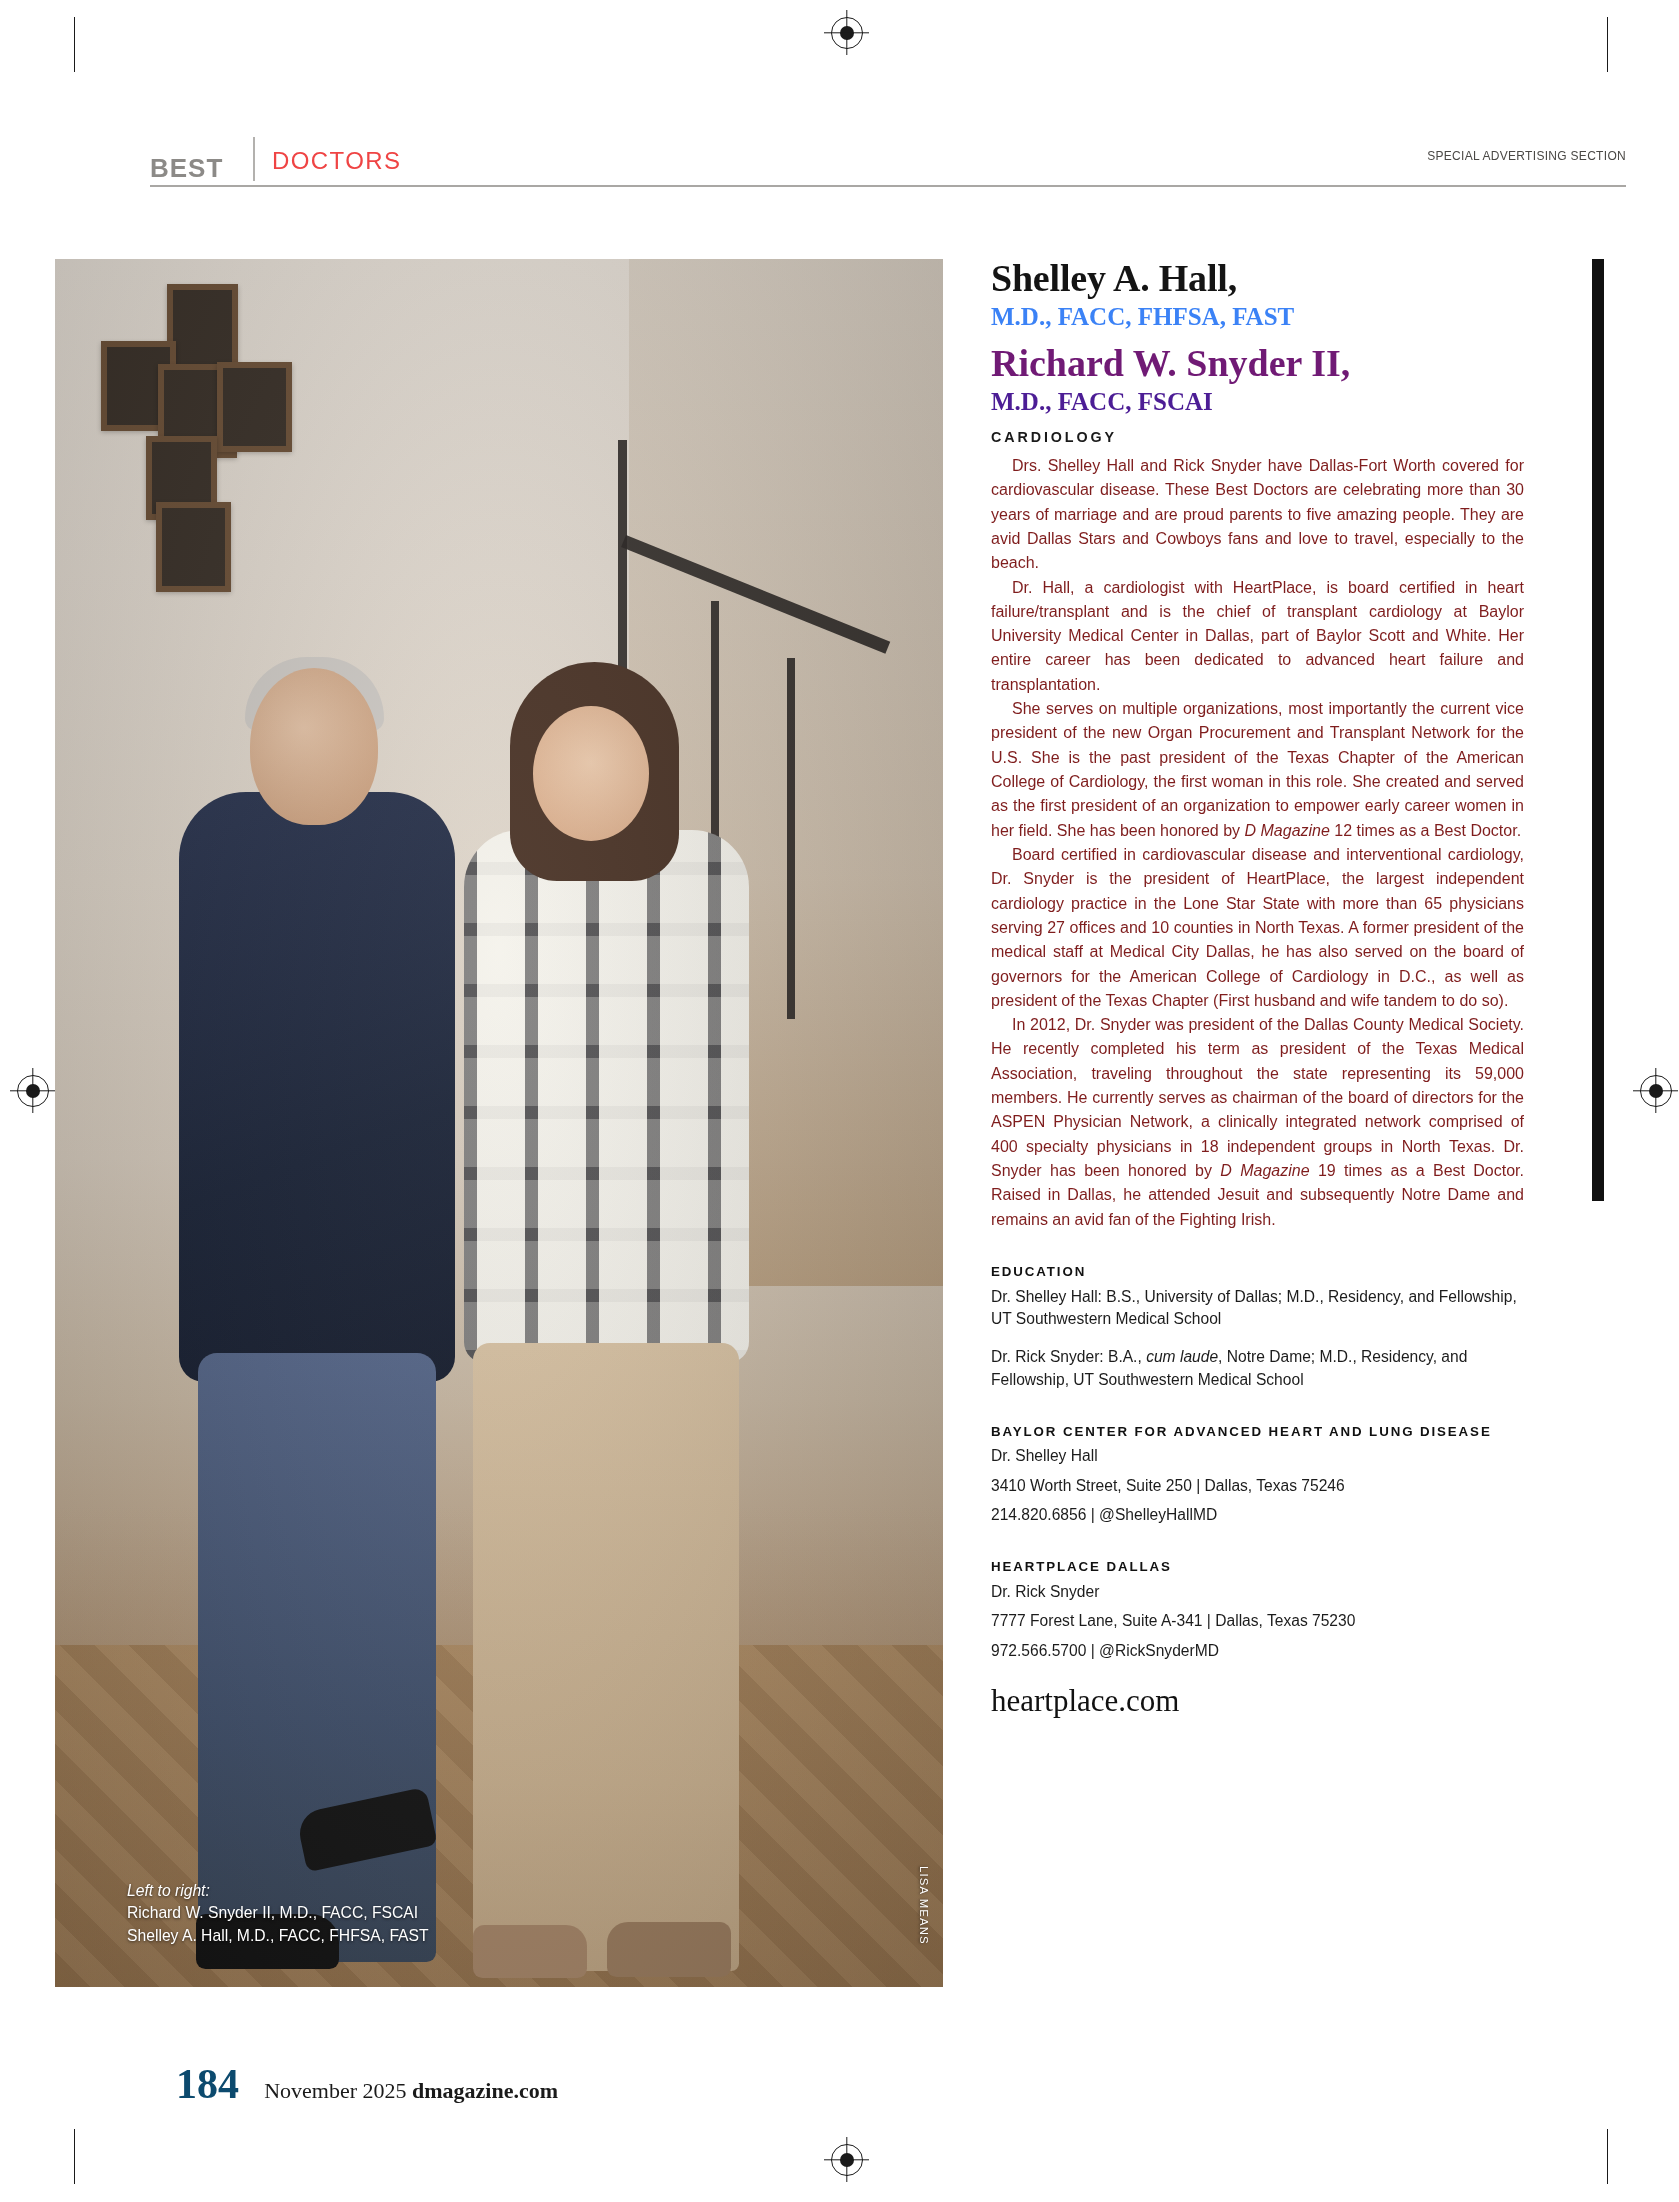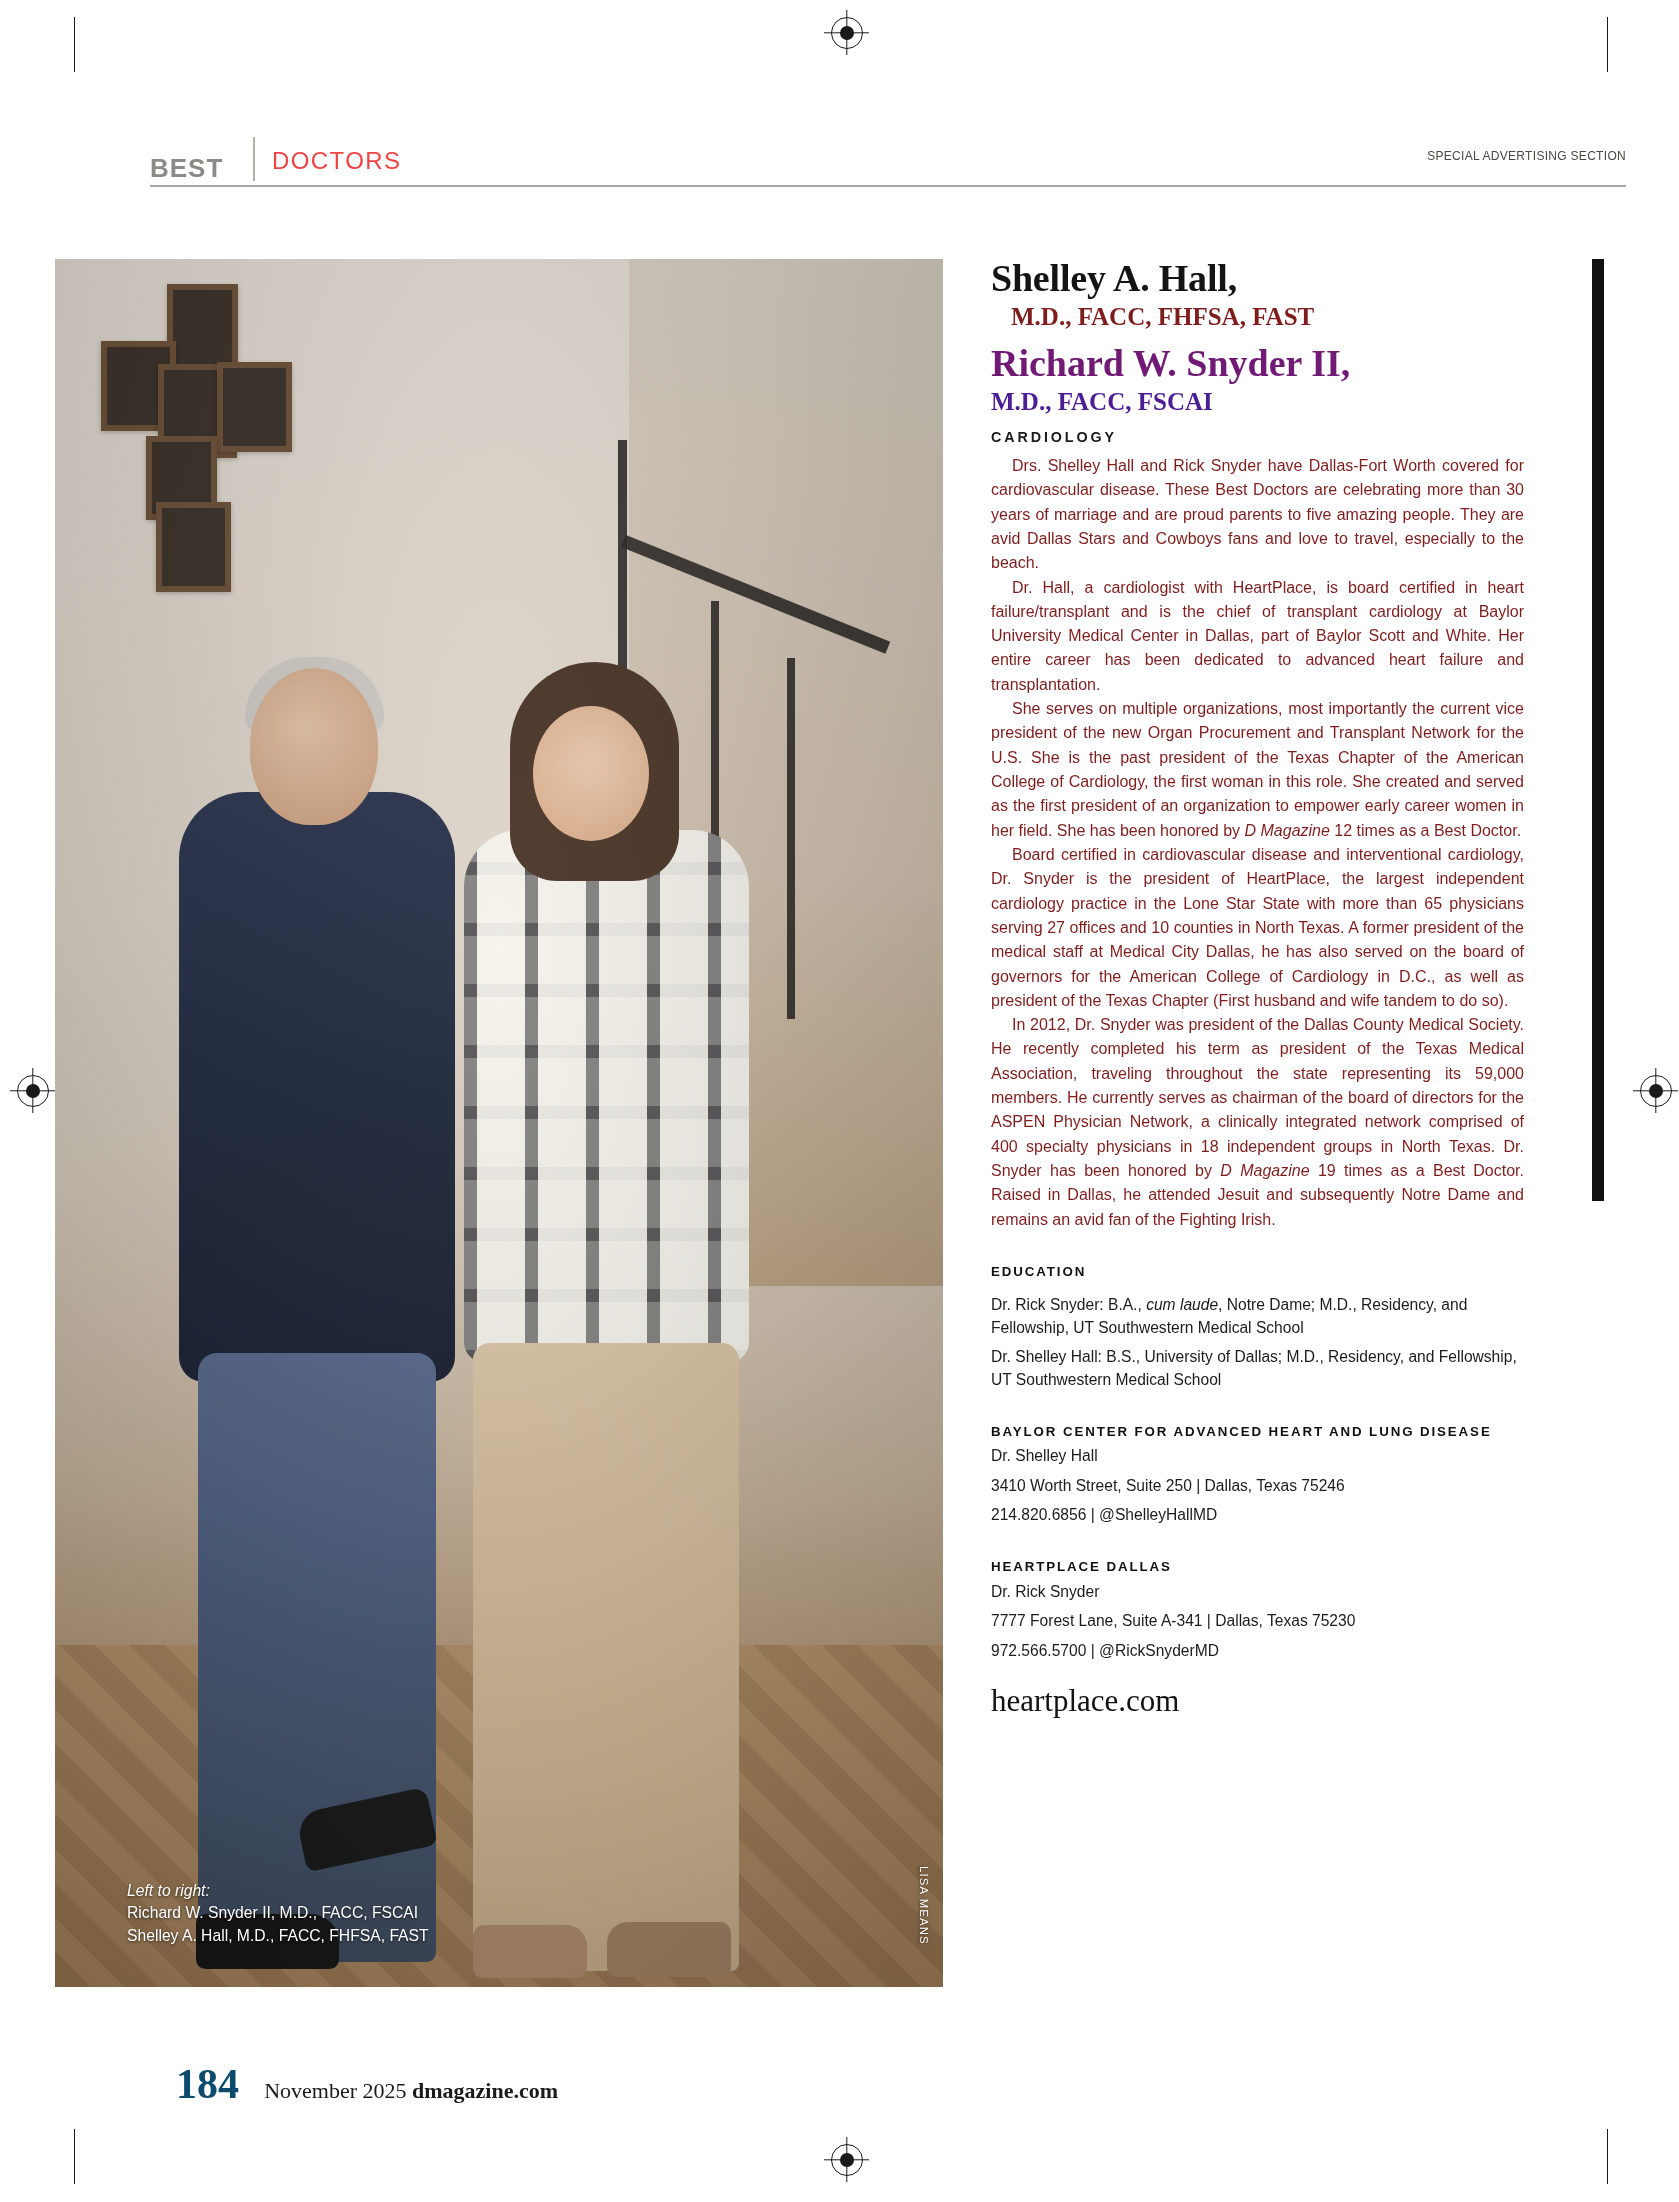--- a/index.html
+++ b/index.html
@@ -356,22 +356,21 @@
     font-weight: bold;
     letter-spacing: -0.2px;
     line-height: 1.05;
     color: #141414;
   }
   .creds1 {
     font-family: "Liberation Serif", serif;
     font-size: 25px;
     font-weight: bold;
     margin-top: 3.8px;
-    color: #7f1d1d;
-    margin-left: 20px;
+    color: #3b82f6;
   }
   .name2 {
     font-family: "Liberation Serif", serif;
     font-size: 38px;
     font-weight: bold;
     line-height: 1.05;
     margin-top: 13.3px;
     color: #701a75;
   }
   .creds2 {
@@ -542,22 +541,22 @@
 
     <div class="body-copy">
       <p class="first">Drs. Shelley Hall and Rick Snyder have Dallas-Fort Worth covered for cardiovascular disease. These Best Doctors are celebrating more than 30 years of marriage and are proud parents to five amazing people. They are avid Dallas Stars and Cowboys fans and love to travel, especially to the beach.</p>
       <p>Dr. Hall, a cardiologist with HeartPlace, is board certified in heart failure/transplant and is the chief of transplant cardiology at Baylor University Medical Center in Dallas, part of Baylor Scott and White. Her entire career has been dedicated to advanced heart failure and transplantation.</p>
       <p>She serves on multiple organizations, most importantly the current vice president of the new Organ Procurement and Transplant Network for the U.S. She is the past president of the Texas Chapter of the American College of Cardiology, the first woman in this role. She created and served as the first president of an organization to empower early career women in her field. She has been honored by <em>D Magazine</em> 12 times as a Best Doctor.</p>
       <p>Board certified in cardiovascular disease and interventional cardiology, Dr. Snyder is the president of HeartPlace, the largest independent cardiology practice in the Lone Star State with more than 65 physicians serving 27 offices and 10 counties in North Texas. A former president of the medical staff at Medical City Dallas, he has also served on the board of governors for the American College of Cardiology in D.C., as well as president of the Texas Chapter (First husband and wife tandem to do so).</p>
       <p>In 2012, Dr. Snyder was president of the Dallas County Medical Society. He recently completed his term as president of the Texas Medical Association, traveling throughout the state representing its 59,000 members. He currently serves as chairman of the board of directors for the ASPEN Physician Network, a clinically integrated network comprised of 400 specialty physicians in 18 independent groups in North Texas. Dr. Snyder has been honored by <em>D Magazine</em> 19 times as a Best Doctor. Raised in Dallas, he attended Jesuit and subsequently Notre Dame and remains an avid fan of the Fighting Irish.</p>
     </div>
 
     <div class="sec-head">EDUCATION</div>
+    <div class="sec-body">Dr. Shelley Hall: B.S., University of Dallas; M.D., Residency, and Fellowship, UT Southwestern Medical School</div>
     <div class="sec-body sec-gap">Dr. Rick Snyder: B.A., <em>cum laude</em>, Notre Dame; M.D., Residency, and Fellowship, UT Southwestern Medical School</div>
-    <div class="sec-body">Dr. Shelley Hall: B.S., University of Dallas; M.D., Residency, and Fellowship, UT Southwestern Medical School</div>
 
     <div class="sec-head">BAYLOR CENTER FOR ADVANCED HEART AND LUNG DISEASE</div>
     <div class="sec-body">Dr. Shelley Hall</div>
     <div class="sec-body">3410 Worth Street, Suite 250  |  Dallas, Texas 75246</div>
     <div class="sec-body">214.820.6856  |  @ShelleyHallMD</div>
 
     <div class="sec-head">HEARTPLACE DALLAS</div>
     <div class="sec-body">Dr. Rick Snyder</div>
     <div class="sec-body">7777 Forest Lane, Suite A-341  |  Dallas, Texas 75230</div>
     <div class="sec-body">972.566.5700  |  @RickSnyderMD</div>

